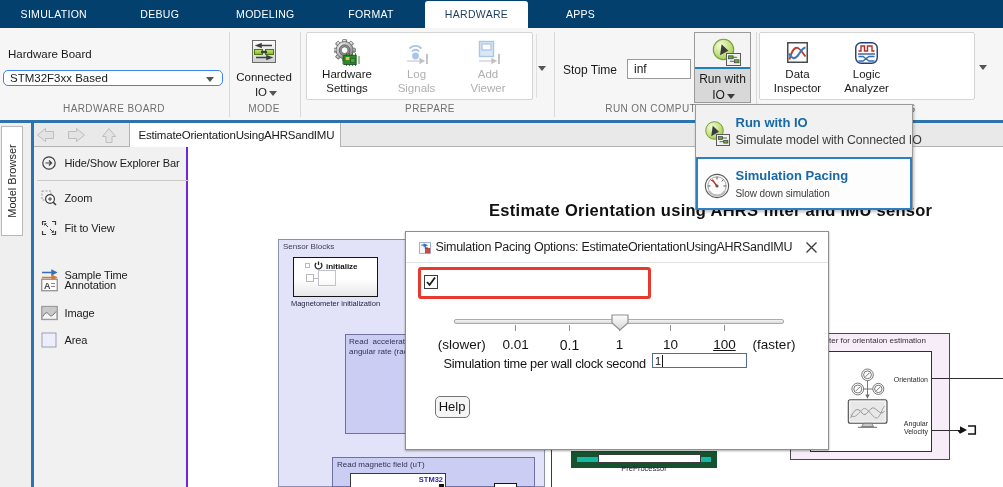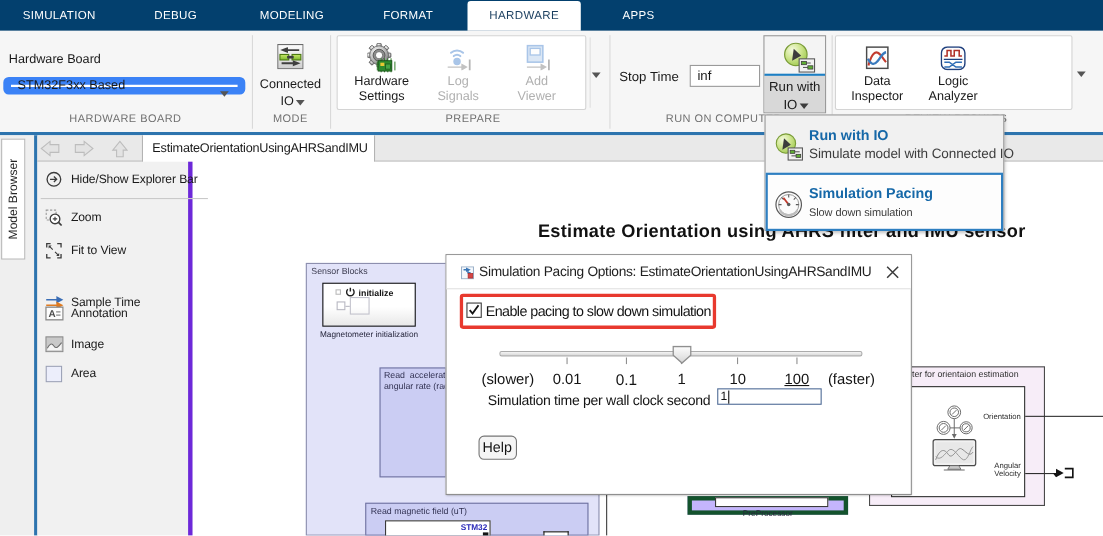--- a/index.html
+++ b/index.html
@@ -25,21 +25,21 @@
   
   #leftstrip { left:0; top:123px; width:31px; height:364px; background:#efefef; }
   #mbtab { left:1px; top:126px; width:22px; height:110px; background:#fff; border:1px solid #b9b9b9; }
   #mbtab span { position:absolute; left:50%; top:50%; transform:translate(-50%,-50%) rotate(180deg); writing-mode:vertical-rl; font-size:11px; color:#262626; white-space:nowrap; }
   #vblue { left:31px; top:123px; width:2.5px; height:364px; background:#2d74ae; }
   
   #docrow { left:33.5px; top:123px; width:969.5px; height:24px; background:#e9e9e9; border-bottom:1px solid #b3b3b3; }
   #doctab { left:128.5px; top:123px; width:212.5px; height:25px; background:#fff; border:1px solid #b3b3b3; border-bottom:none; border-top:none; }
   #doctab span { position:absolute; left:9px; top:0; height:24px; line-height:24px; font-size:11.5px; letter-spacing:-0.2px; color:#1a1a1a; white-space:nowrap; }
   
-  #palette { left:33.5px; top:147px; width:141px; height:340px; background:#f1f1f1; border-right:4px solid #6d28d9; }
+  #palette { left:33.5px; top:147px; width:154px; height:340px; background:#f1f1f1; border-right:2px solid #6d28d9; }
   .pitem { position:absolute; left:0; width:165px; height:22px; }
   .pitem .txt { position:absolute; left:31px; top:50%; transform:translateY(-50%); font-size:11px; letter-spacing:-0.1px; color:#1a1a1a; white-space:nowrap; }
   .pitem svg { position:absolute; left:7px; top:50%; transform:translateY(-50%); }
   
   #canvas { left:199.5px; top:147px; width:803.5px; height:340px; background:#fff; }
   #mtitle { position:absolute; left:489px; top:200.5px; font-size:16.5px; font-weight:bold; color:#111; letter-spacing:0.28px; white-space:nowrap; }
   
   #dialog { left:405px; top:231px; width:424px; height:219px; background:#fff; border:1px solid #8f8f8f; box-shadow:0 1px 2px rgba(0,0,0,0.35); }
   
   #menu { left:694.5px; top:103.5px; width:218px; height:106.5px; background:#f1f1f1; border:1px solid #9a9a9a; box-shadow:1px 2px 3px rgba(0,0,0,0.25); }
@@ -53,21 +53,21 @@
     </div>
   <div class="ttab" style="left:53.8px;">SIMULATION</div>
   <div class="ttab" style="left:159.7px;">DEBUG</div>
   <div class="ttab" style="left:265.3px;">MODELING</div>
   <div class="ttab" style="left:371px;">FORMAT</div>
   <div class="ttab" style="left:580.5px;">APPS</div>
 
   <div class="abs" id="toolbar">
 
     <div style="position:absolute;left:8px;top:20px;font-size:11.5px;color:#1a1a1a;">Hardware Board</div>
-    <div style="position:absolute;left:3px;top:42px;width:220px;height:16px;background:#fff;border:7px solid #3b82f6;border-radius:5px;">
+    <div style="position:absolute;left:3px;top:42px;width:220px;height:16px;background:#fff;border:1px solid #3b82f6;border-radius:5px;">
       <span style="position:absolute;left:6px;top:50%;transform:translateY(-50%);font-size:11.5px;color:#1a1a1a;">STM32F3xx Based</span>
       <span class="downarrow" style="right:8px;top:6px;"></span>
     </div>
     <div class="seclabel" style="left:114px;">HARDWARE BOARD</div>
     <div class="vsep" style="left:229px;"></div>
 
     <svg style="position:absolute;left:252px;top:12px;" width="24" height="23" viewBox="0 0 24 23">
       <defs>
           <linearGradient id="ciobg" x1="0" y1="0" x2="0" y2="1">
             <stop offset="0" stop-color="#fdfdfd"></stop>
@@ -318,21 +318,21 @@
     <div style="position:absolute;left:4px;top:2px;font-size:8px;color:#323253;">Read magnetic field (uT)</div>
     <div style="position:absolute;left:17px;top:15px;width:96px;height:15px;background:#fff;border:1px solid #3a3a3a;">
       <div style="position:absolute;right:2px;top:1px;font-size:7.5px;font-weight:bold;color:#2a2ab8;">STM32</div>
     </div>
   </div>
   <div class="abs" style="left:494px;top:483px;width:23px;height:4px;background:#fff;border:1.4px solid #141414;border-bottom:none;"></div>
   <div class="abs" style="left:438.5px;top:483.5px;width:5px;height:3.5px;background:#141414;"></div>
 
   <div class="abs" style="left:551px;top:450px;width:1.4px;height:37px;background:#3c3c3c;"></div>
 
-  <div class="abs" style="left:625px;top:451px;width:146px;height:17px;background:#c4b5fd;border:4px solid #14532d;">
+  <div class="abs" style="left:571px;top:451px;width:146px;height:17px;background:#14b8a6;border:6px solid #14532d;">
     <div style="position:absolute;left:21px;top:-3px;width:103px;height:9px;background:#fff;border:1px solid #3a3a3a;"></div>
     <div style="position:absolute;left:0;top:7px;width:100%;text-align:center;font-size:7.5px;color:#26263c;">PreProcessor</div>
   </div>
 
   <div class="abs" style="left:790px;top:333px;width:160px;height:127px;background:#f7edf8;border:1.4px solid #4a4a4a;">
     <div style="position:absolute;right:23px;top:2px;font-size:8px;color:#323232;white-space:nowrap;">filter for orientaion estimation</div>
   </div>
   <div class="abs" style="left:810px;top:351px;width:122px;height:101px;background:#fff;border:1.4px solid #2f2f2f;">
     <svg style="position:absolute;left:36px;top:12px;" width="44" height="65" viewBox="0 0 44 65">
       <g fill="#fff" stroke="#6a6a6a" stroke-width="0.9">
@@ -378,21 +378,20 @@
     <svg style="position:absolute;right:10px;top:9px;" width="13" height="13" viewBox="0 0 13 13">
       <path d="M1.5 1.5 L11.5 11.5 M11.5 1.5 L1.5 11.5" stroke="#3c3c3c" stroke-width="1.4"></path>
     </svg>
 
     <div style="position:absolute;left:11.5px;top:35px;width:233px;height:32px;border:3.8px solid #e8392e;border-radius:3px;"></div>
     <div style="position:absolute;left:18px;top:43px;width:14px;height:14px;background:#fff;border:1.4px solid #3c3c3c;">
       <svg width="12" height="12" viewBox="0 0 12 12" style="position:absolute;left:-0.5px;top:-0.5px;">
           <path d="M2 6 L4.6 9 L10 1.5" fill="none" stroke="#141414" stroke-width="1.7"></path>
         </svg>
     </div>
-    <div style="position:absolute;left:35.5px;top:42.5px;font-size:13px;color:#141414;letter-spacing:-0.5px;white-space:nowrap;">Enable pacing to slow down simulation</div>
 
     <div style="position:absolute;left:48px;top:87px;width:330px;height:5px;background:linear-gradient(#f4f4f4,#d9d9d9);border:1px solid #ababab;border-radius:2px;"></div>
 
     <div style="position:absolute;left:109px;top:93px;width:1px;height:6px;background:#8f8f8f;"></div>
     <div style="position:absolute;left:163px;top:93px;width:1px;height:6px;background:#8f8f8f;"></div>
     <div style="position:absolute;left:213px;top:93px;width:1px;height:6px;background:#8f8f8f;"></div>
     <div style="position:absolute;left:264px;top:93px;width:1px;height:6px;background:#8f8f8f;"></div>
     <div style="position:absolute;left:318px;top:93px;width:1px;height:6px;background:#8f8f8f;"></div>
 
     <svg style="position:absolute;left:205px;top:82px;" width="18" height="17" viewBox="0 0 18 17">

